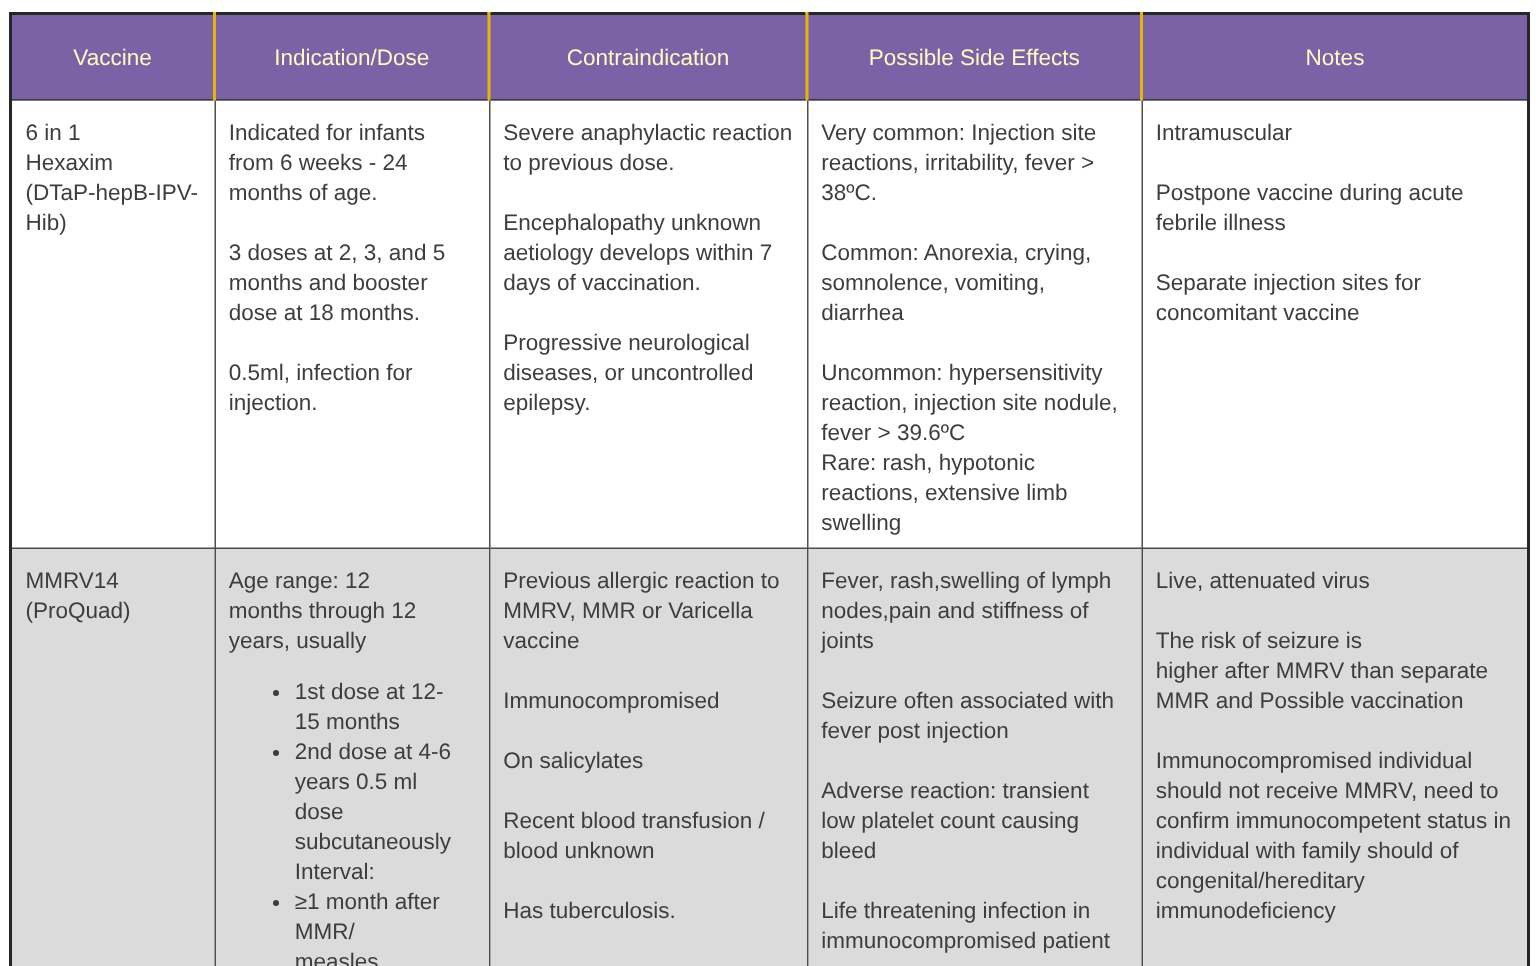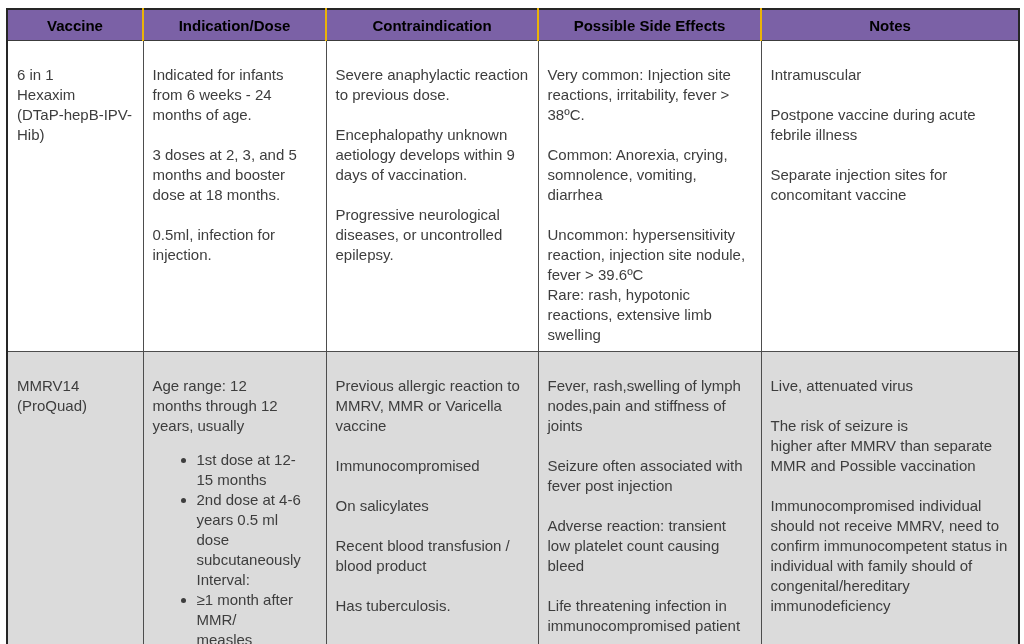--- a/index.html
+++ b/index.html
@@ -22,46 +22,46 @@
     border: 2px solid #262626;
   }
   col.c1 { width: 136px; }
   col.c2 { width: 183px; }
   col.c3 { width: 212px; }
   col.c4 { width: 223px; }
   col.c5 { width: 258px; }
 
   th {
     background: #7B61A6;
-    color: #000000;
-    font-weight: bold;
+    color: #fef9c3;
+    font-weight: normal;
     font-size: 15px;
     height: 30px;
     text-align: center;
     vertical-align: middle;
-    padding: 0 4px;
+    padding: 13px 4px;
     border-bottom: 1px solid #3c3c3c;
   }
   th + th { border-left: 2px solid #eab308; }
 
   td {
     vertical-align: top;
     padding: 8px 9px 6px 9px;
     font-size: 15px;
     line-height: 20px;
     color: #3d3d3d;
     border: 1px solid #4d4d4d;
     box-sizing: border-box;
     overflow: hidden;
   }
   tr.row-0 td { height: 297px; background: #ffffff; }
   tr.row-1 td { height: 221px; background: #dbdbdb; }
 
   td p {
-    margin: 16px 0 20px 0;
+    margin: 4px 0 20px 0;
     white-space: pre-line;
   }
   td p:last-child { margin-bottom: 0; }
   td p.tight { margin-bottom: 0; }
 
   ul.dose-list {
     margin: 14px;
     padding-left: 30px;
     list-style: disc;
   }
@@ -100,21 +100,21 @@
 (DTaP-hepB-IPV-
 Hib)</p>
         </td>
         <td>
           <p>Indicated for infants from 6 weeks - 24 months of age.</p>
           <p>3 doses at 2, 3, and 5 months and booster dose at 18 months.</p>
           <p>0.5ml, infection for injection.</p>
         </td>
         <td>
           <p>Severe anaphylactic reaction to previous dose.</p>
-          <p>Encephalopathy unknown aetiology develops within 9 days of vaccination.</p>
+          <p>Encephalopathy unknown aetiology develops within 7 days of vaccination.</p>
           <p>Progressive neurological diseases, or uncontrolled epilepsy.</p>
         </td>
         <td>
           <p>Very common: Injection site reactions, irritability, fever &gt; 38ºC.</p>
           <p>Common: Anorexia, crying, somnolence, vomiting, diarrhea</p>
           <p>Uncommon: hypersensitivity reaction, injection site nodule, fever &gt; 39.6ºC
 Rare: rash, hypotonic reactions, extensive limb swelling</p>
         </td>
         <td>
           <p>Intramuscular</p>
@@ -138,21 +138,21 @@
             <li>≥1 month after MMR/
 measles vaccine</li>
             <li>≥3 months after
 Varicella vaccine</li>
           </ul>
         </td>
         <td>
           <p>Previous allergic reaction to MMRV, MMR or Varicella vaccine</p>
           <p>Immunocompromised</p>
           <p>On salicylates</p>
-          <p>Recent blood transfusion / blood product</p>
+          <p>Recent blood transfusion / blood unknown</p>
           <p>Has tuberculosis.</p>
         </td>
         <td>
           <p>Fever, rash,swelling of lymph nodes,pain and stiffness of joints</p>
           <p>Seizure often associated with fever post injection</p>
           <p>Adverse reaction: transient low platelet count causing bleed</p>
           <p>Life threatening infection in immunocompromised patient</p>
         </td>
         <td>
           <p>Live, attenuated virus</p>

